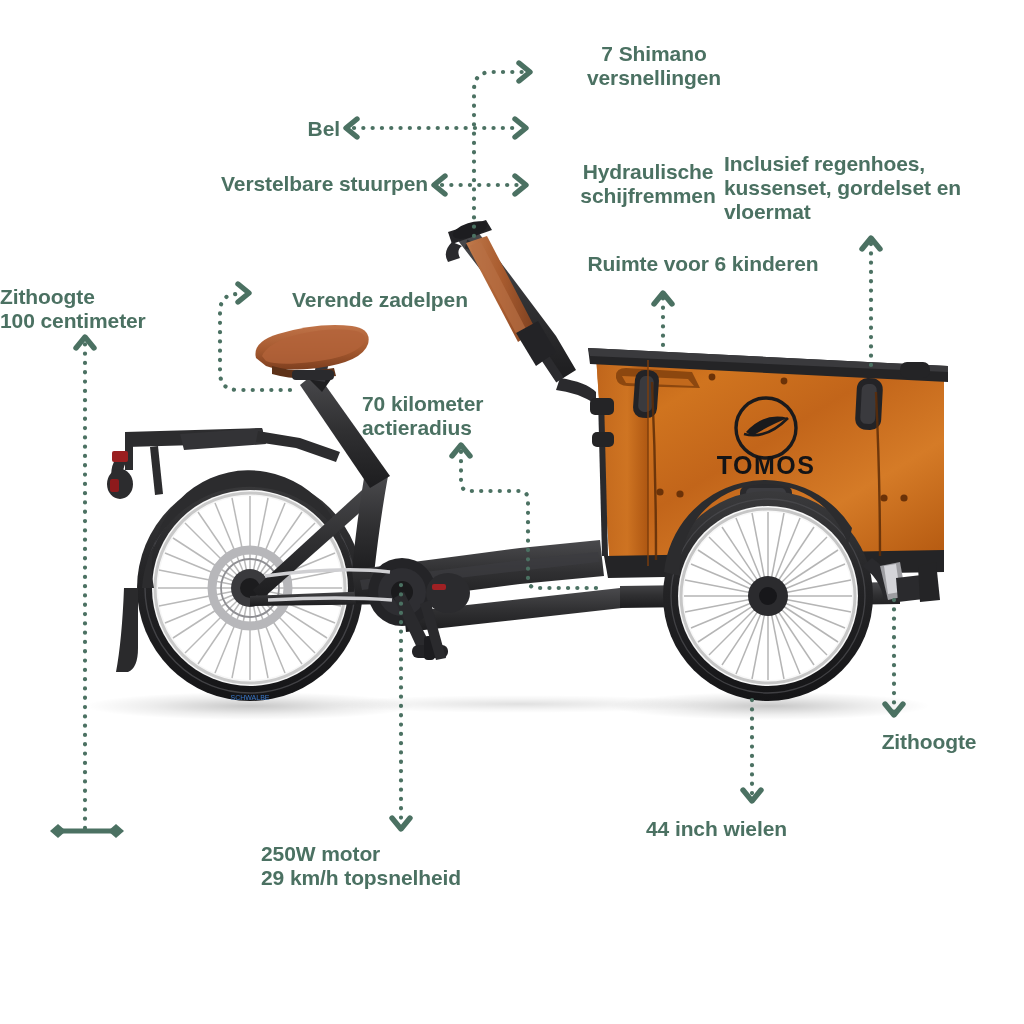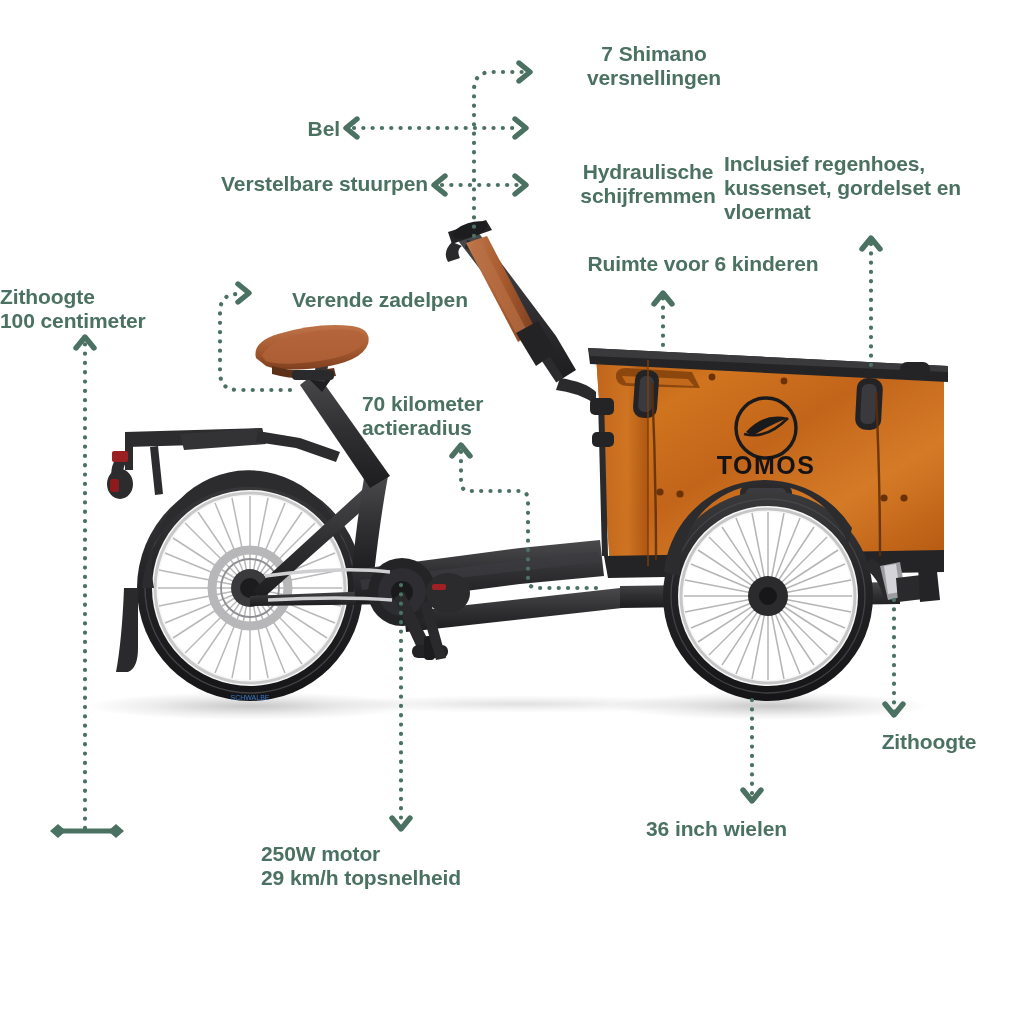--- a/index.html
+++ b/index.html
@@ -405,18 +405,18 @@
   <div class="label c" style="left:0px;top:285px;width:172px;">Zithoogte
 100 centimeter</div>
 
   <div class="label l" style="left:250px;top:288px;width:260px;">Verende zadelpen</div>
 
   <div class="label c" style="left:362px;top:392px;width:200px;">70 kilometer
 actieradius</div>
 
   <div class="label l" style="left:834px;top:730px;width:190px;">Zithoogte</div>
 
-  <div class="label c" style="left:646px;top:817px;width:212px;">36 inch wielen</div>
+  <div class="label c" style="left:646px;top:817px;width:212px;">44 inch wielen</div>
 
   <div class="label c" style="left:261px;top:842px;width:280px;">250W motor
 29 km/h topsnelheid</div>
 
 </div>
 
 </body></html>

